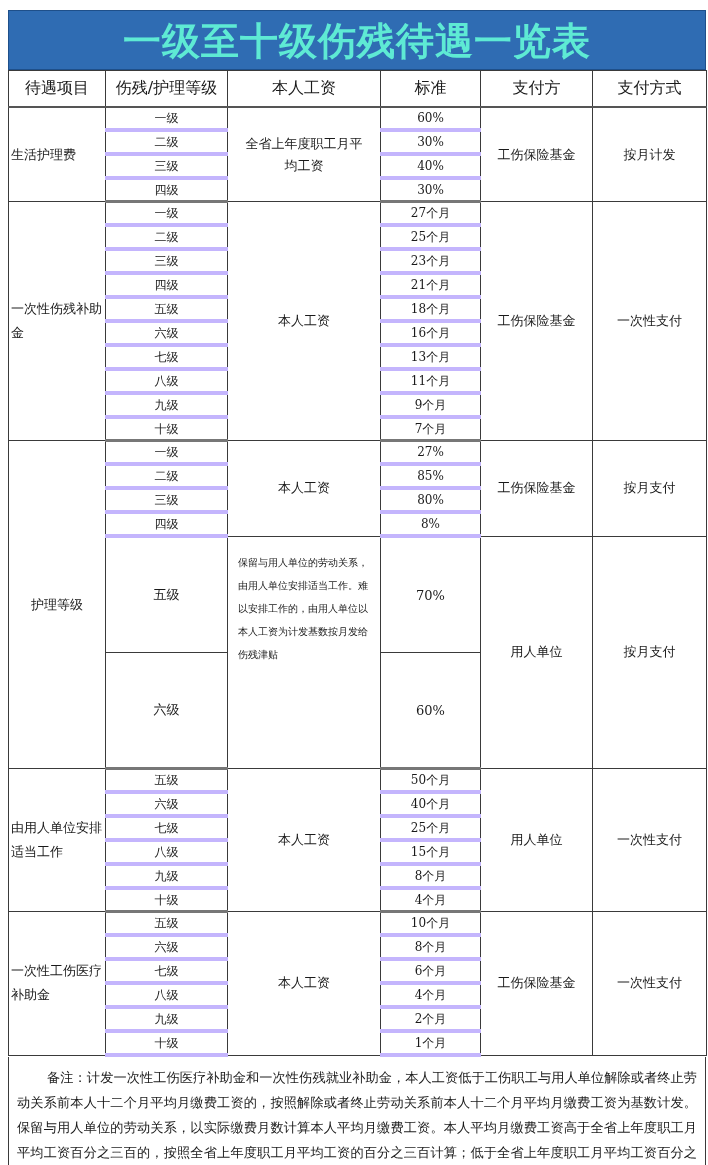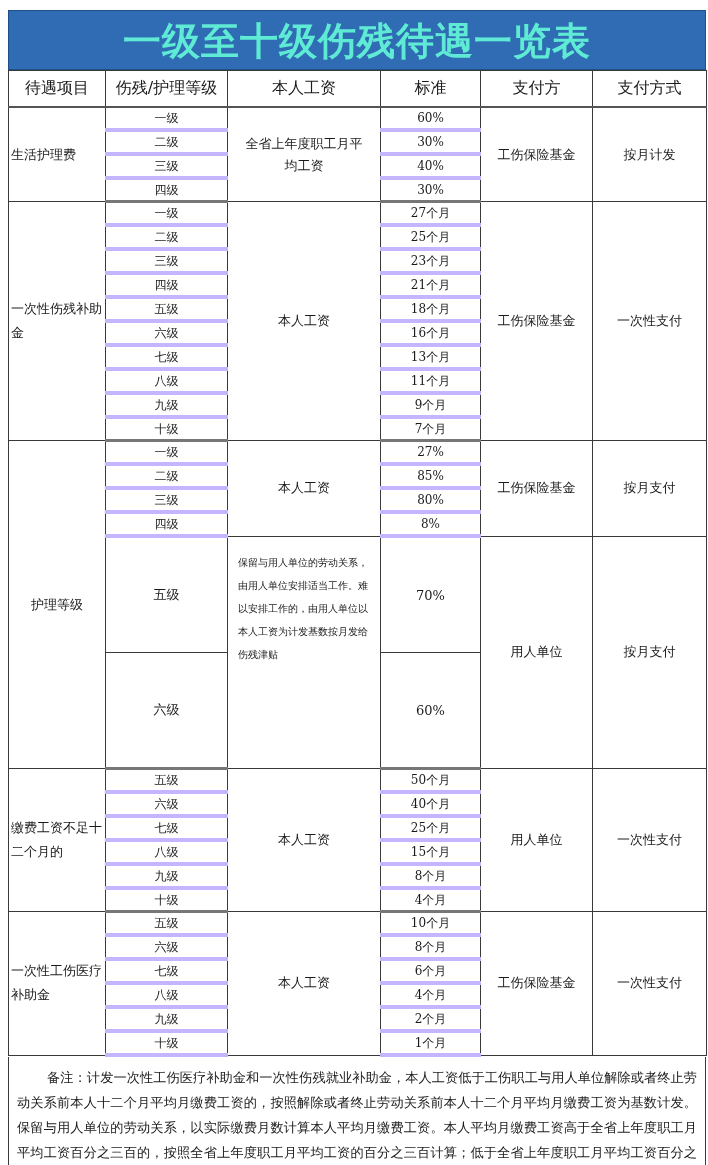--- a/index.html
+++ b/index.html
@@ -146,21 +146,21 @@
         <td class="tall">70%</td>
         <td class="payer" rowspan="2">用人单位</td>
         <td class="method" rowspan="2">按月支付</td>
       </tr>
       <tr class="section-end">
         <td class="tall">六级</td>
         <td class="tall">60%</td>
       </tr>
 
       <tr>
-        <td class="item" rowspan="6">缴费工资不足十二个月的</td>
+        <td class="item" rowspan="6">由用人单位安排适当工作</td>
         <td class="grade">五级</td>
         <td class="basis" rowspan="6">本人工资</td>
         <td class="std">50个月</td>
         <td class="payer" rowspan="6">用人单位</td>
         <td class="method" rowspan="6">一次性支付</td>
       </tr>
       <tr>
           <td class="grade">六级</td>
           <td class="std">40个月</td>
         </tr>

